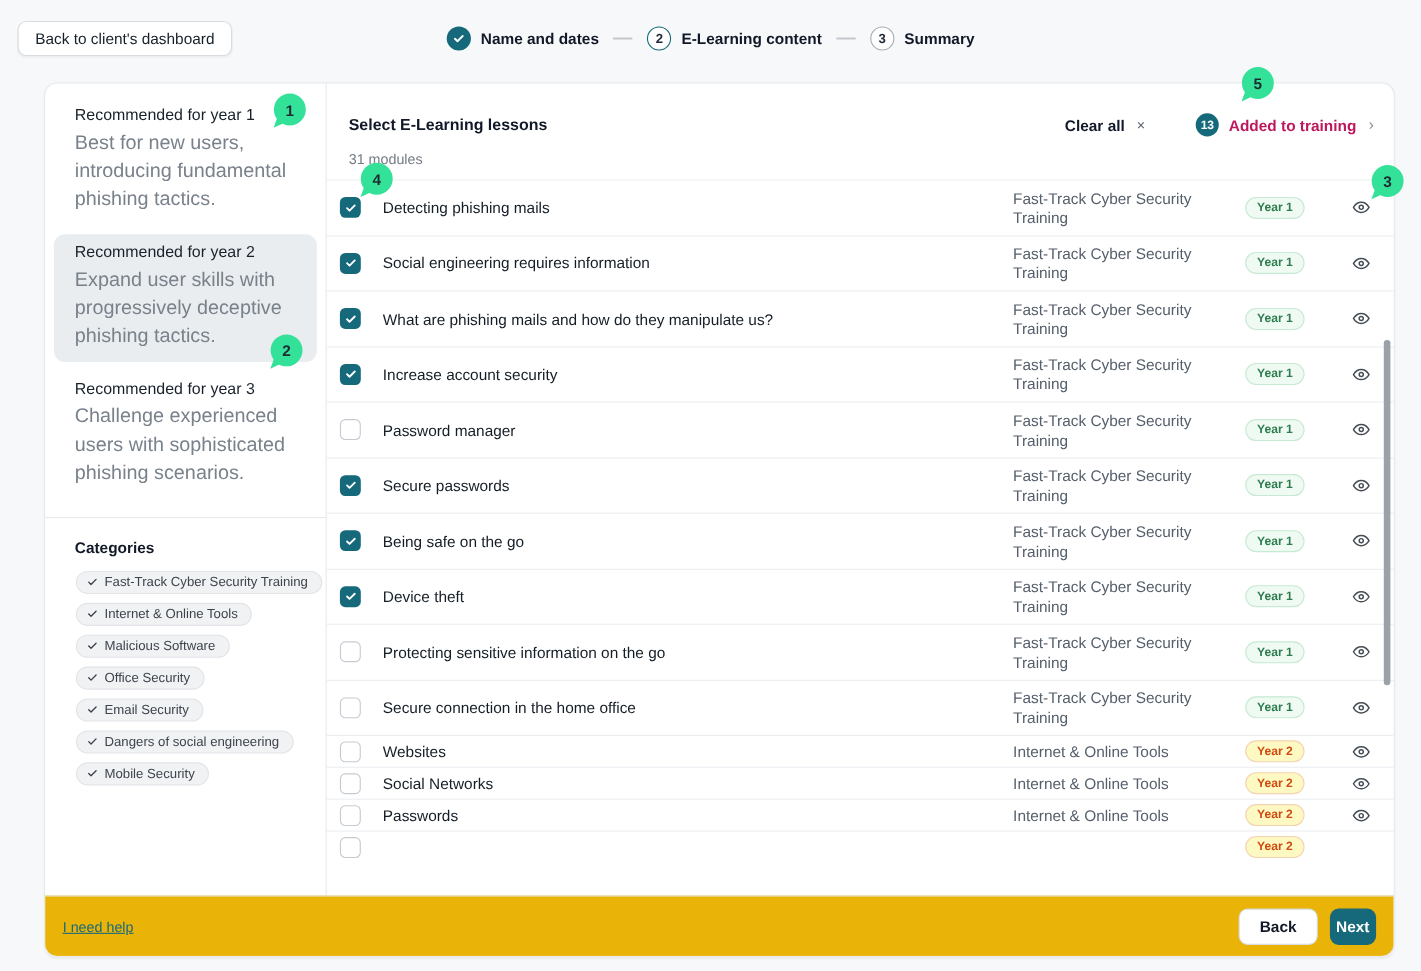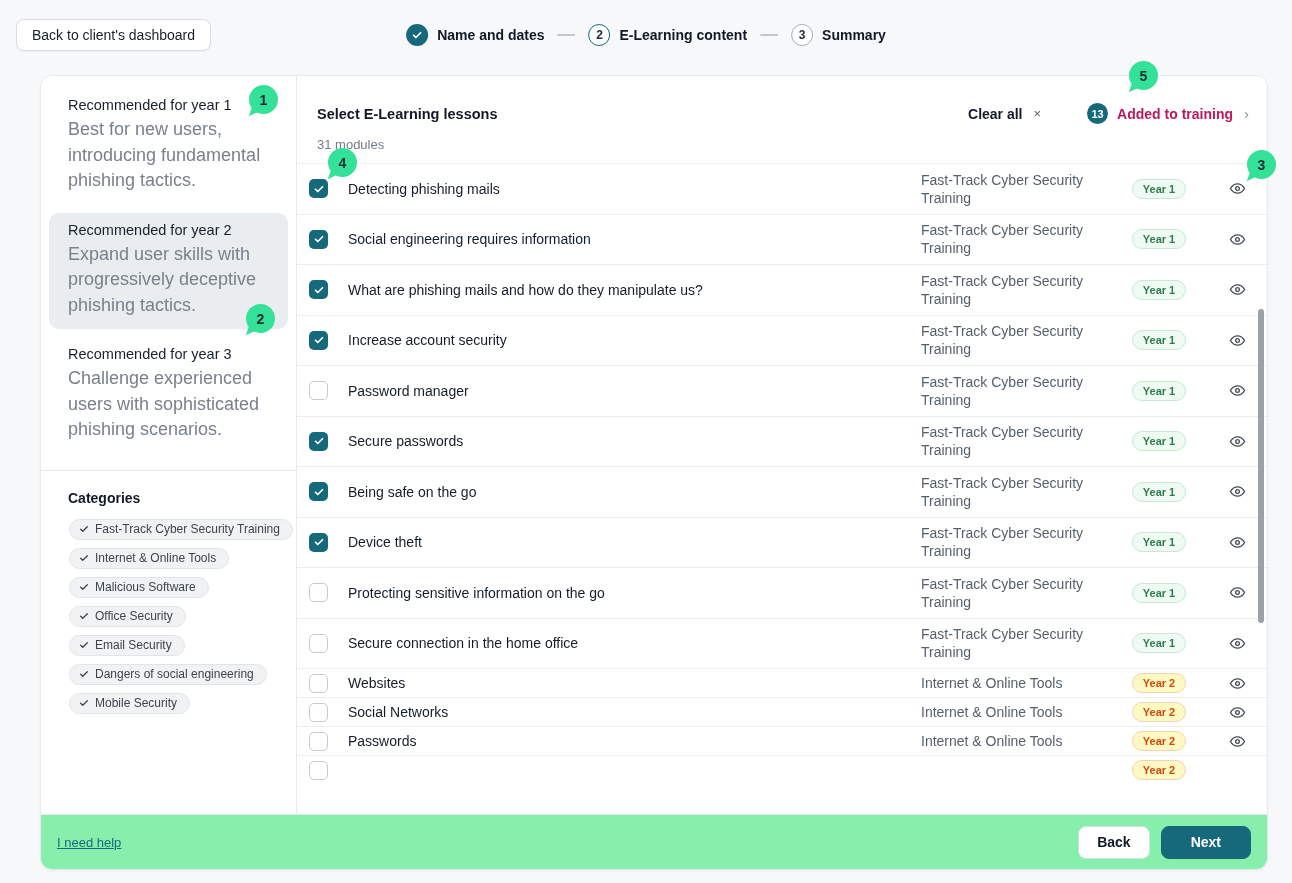--- a/index.html
+++ b/index.html
@@ -104,28 +104,28 @@
   .eye-cell{width:60px;flex:0 0 60px;display:flex;justify-content:center;}
   .eye{width:17px;height:17px;color:#454d56;cursor:pointer;display:flex;}
   .eye svg{width:17px;height:17px;}
   .scroll-thumb{
     position:absolute;right:3px;top:233px;width:6px;height:314px;border-radius:3px;
     background:#9aa1a9;z-index:5;cursor:grab;
   }
   
   .card-footer{
     height:55px;flex:0 0 55px;border-top:1px solid var(--border);
-    display:flex;align-items:center;justify-content:space-between;padding:0 16px;background:#86efac;
+    display:flex;align-items:center;justify-content:space-between;padding:0 16px;background:#eab308;
   }
   .help-link{font-size:13px;color:#186a7d;text-decoration:underline;cursor:pointer;}
   .footer-btns{display:flex;align-items:center;gap:11px;}
   .btn{height:33px;border-radius:8px;font-size:14px;font-weight:600;display:flex;align-items:center;
     padding:0 18px;cursor:pointer;font-family:"Liberation Sans", sans-serif;}
   .btn-back{background:#fff;border:1px solid #d9dce1;color:#111827;}
-  .btn-next{background:var(--teal);border:1px solid var(--teal);color:#fff;padding:0 29px;}
+  .btn-next{background:var(--teal);border:1px solid var(--teal);color:#fff;padding:0 5px;}
   
   .balloon{
     position:absolute;width:29px;height:29px;border-radius:50%;background:var(--marker-green);
     display:flex;align-items:center;justify-content:center;z-index:20;
     font-size:14px;font-weight:600;color:#1e2b33;
   }
   .balloon::after{
     content:'';position:absolute;bottom:-4px;left:1px;
     border-style:solid;border-width:9px 9px 0 0;
     border-color:var(--marker-green) transparent transparent transparent;

